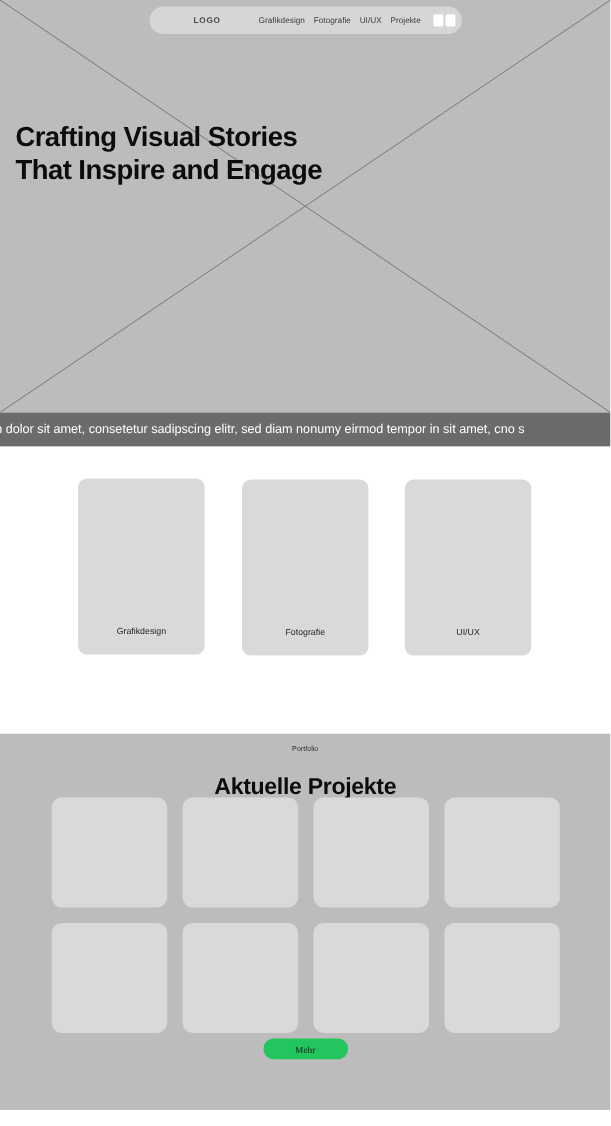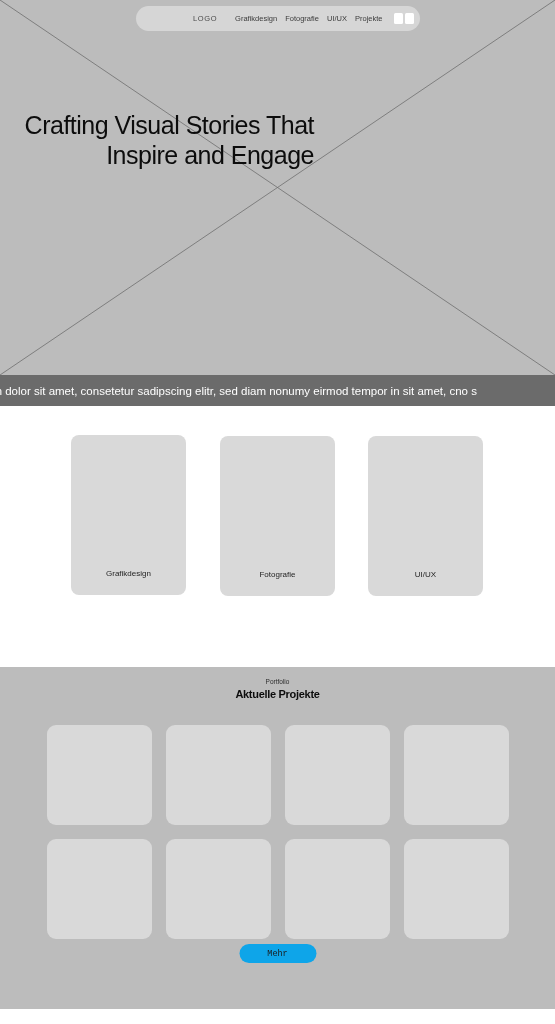--- a/index.html
+++ b/index.html
@@ -24,21 +24,21 @@
   .navbar {
     position:absolute; top:6px; left:136px;
     width:284px; height:25px;
     background:#d6d6d6;
     border-radius:13px;
     display:flex; align-items:center;
     z-index:5;
   }
   .nav-logo {
     font-size:7.5px; letter-spacing:.6px;
-    color:#4a4a4a; margin-left:20px; font-weight:400;padding-left:37px;
+    color:#4a4a4a; margin-left:3px; font-weight:700;padding-left:37px;
   }
   .nav-links {
     display:flex; align-items:center; gap:8px;
     margin-left:auto; margin-right:6px;
   }
   .nav-link {
     font-size:7.5px; color:#3c3c3c; white-space:nowrap;
     cursor:pointer;
   }
   .nav-toggle {
@@ -47,24 +47,23 @@
   }
   .nav-toggle i {
     display:block; width:9px; height:11px;
     background:#ffffff; border-radius:1.5px;
   }
 
   
   .hero-copy { position:absolute; left:14px; top:110px; width:330px; z-index:3; }
   .hero-title {
     font-size:25px; line-height:30px;
-    font-weight:400; color:#0c0c0c;
+    font-weight:700; color:#0c0c0c;
     letter-spacing:-.5px;
     max-width:300px;
-    text-align:right;
   }
   .hero-sub {
     margin-top:16px;
     font-size:8.5px; line-height:12.5px;
     color:#2b2b2b; max-width:302px;
   }
 
   
   .marquee {
     position:relative;
@@ -106,46 +105,46 @@
     position:relative;
     width:555px; height:342px;
     background:#bcbcbc;
     overflow:hidden;
   }
   .pf-eyebrow {
     text-align:center; margin-top:11px;
     font-size:6.5px; color:#2e2e2e;
   }
   .pf-title {
-    text-align:center; margin-top:3px;
-    font-size:11px; font-weight:700; color:#0c0c0c;
+    text-align:center; margin-top:19px;
+    font-size:21px; font-weight:700; color:#0c0c0c;
     letter-spacing:-.3px;
   }
   .pf-grid {
     position:absolute; left:47px; top:58px;
     width:462px;
     display:grid;
     grid-template-columns:repeat(4, 105px);
     grid-template-rows:repeat(2, 100px);
     gap:14px 14px;
   }
   .pf-tile {
     background:#d9d9d9; border-radius:9px;
     width:105px; height:100px;
     cursor:pointer;
   }
   .pf-more {
     position:absolute; left:50%; top:277px;
     transform:translateX(-50%);
     width:77px; height:19px;
-    background:#0ea5e9; border-radius:10px;
+    background:#22c55e; border-radius:10px;
     display:flex; align-items:center; justify-content:center;
     font-size:8.5px; color:#1a1a1a;
     border:none; cursor:pointer;
-    font-family:Liberation Mono, monospace;
+    font-family:Liberation Serif, serif;
   }
 
   
   .gap { width:555px; height:17px; background:#ffffff; }
 </style>
 </head>
 <body>
 
 <div class="page">
 

